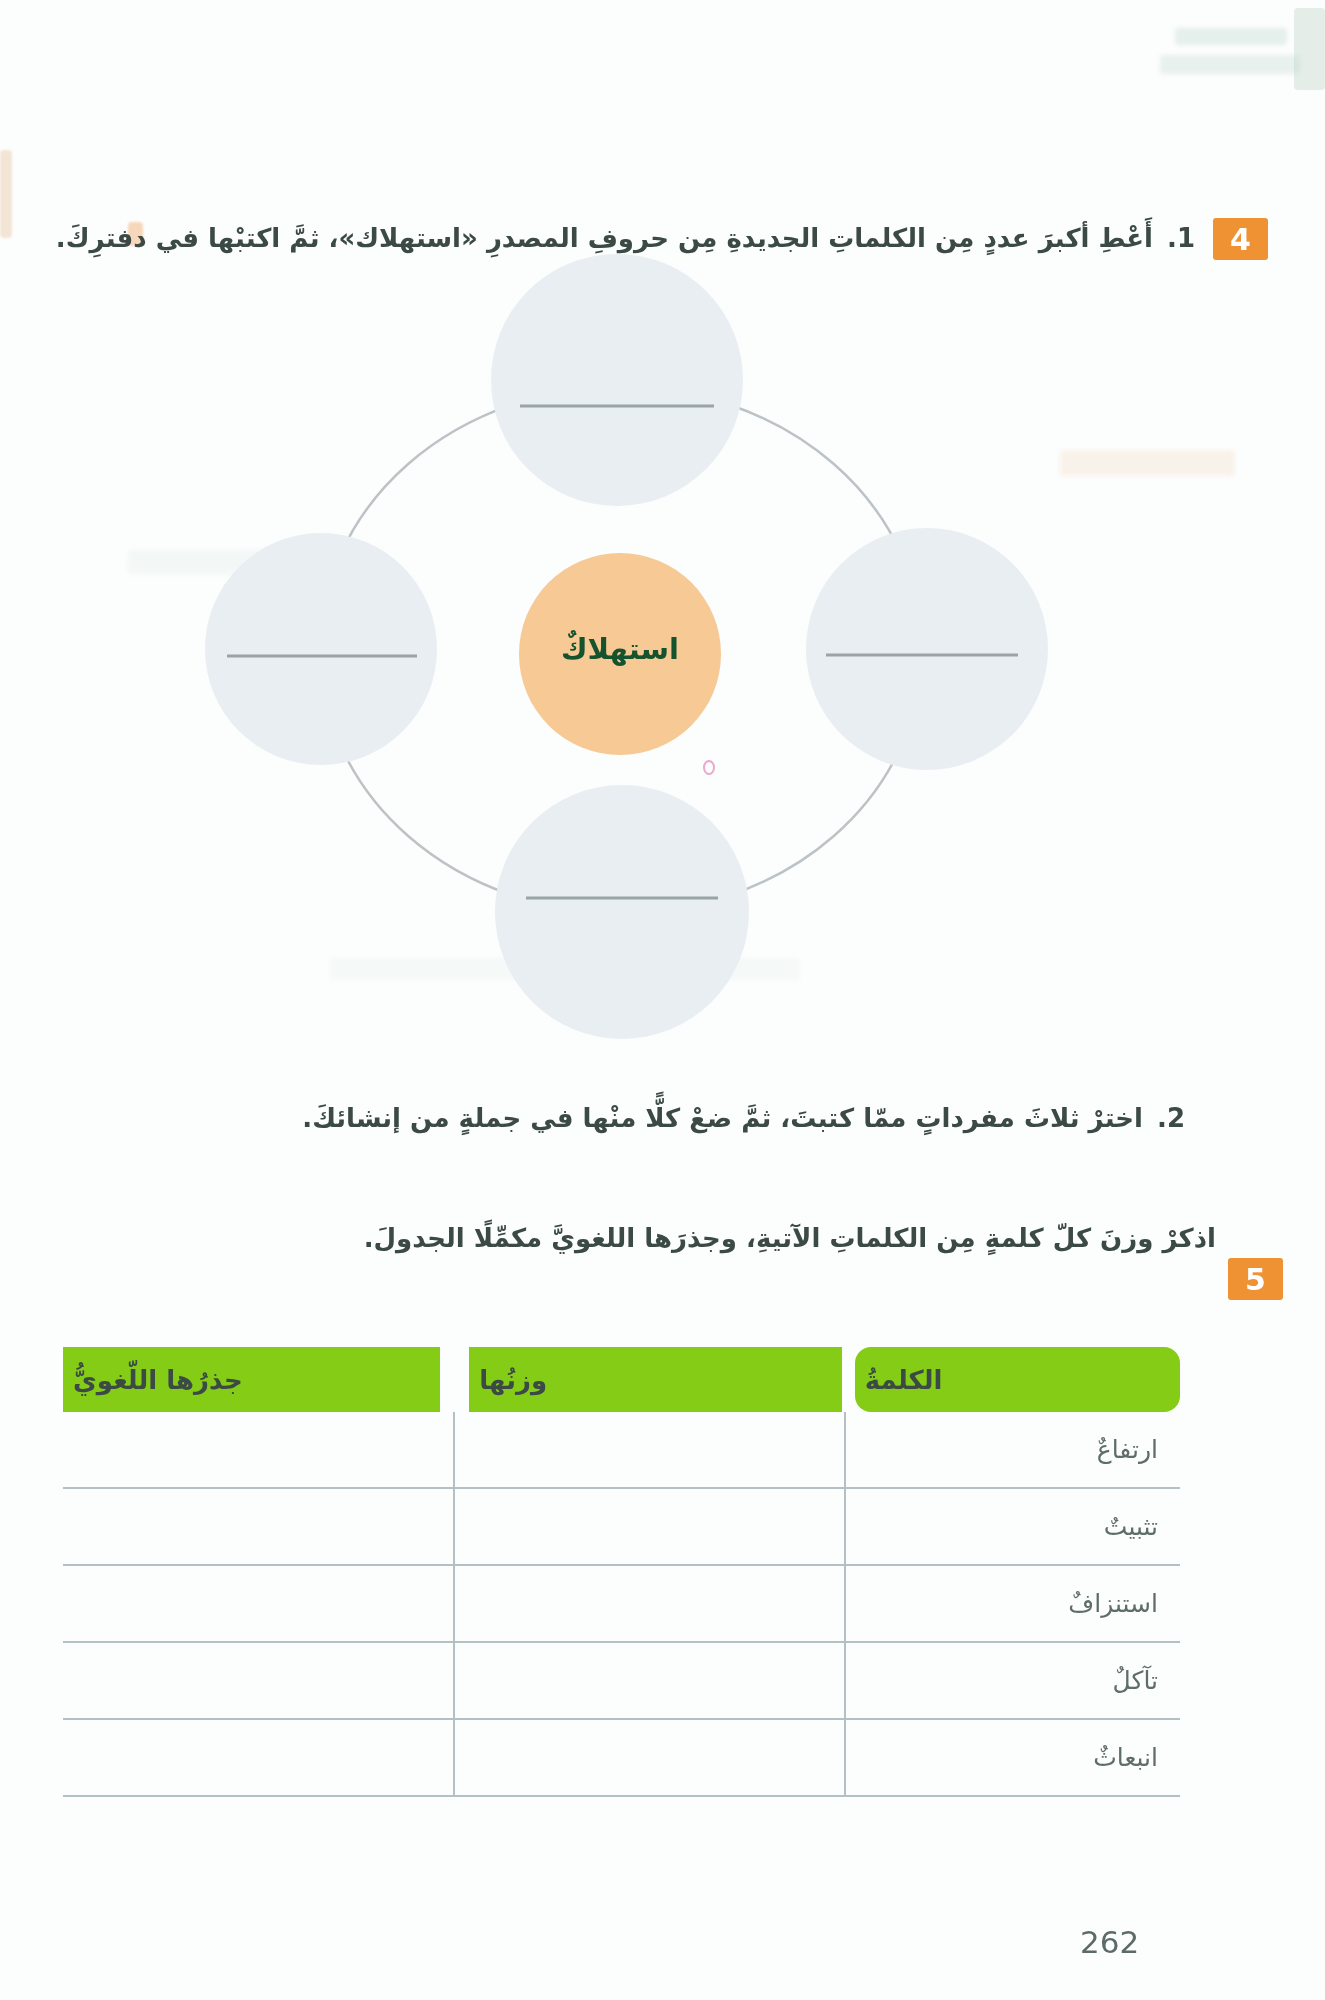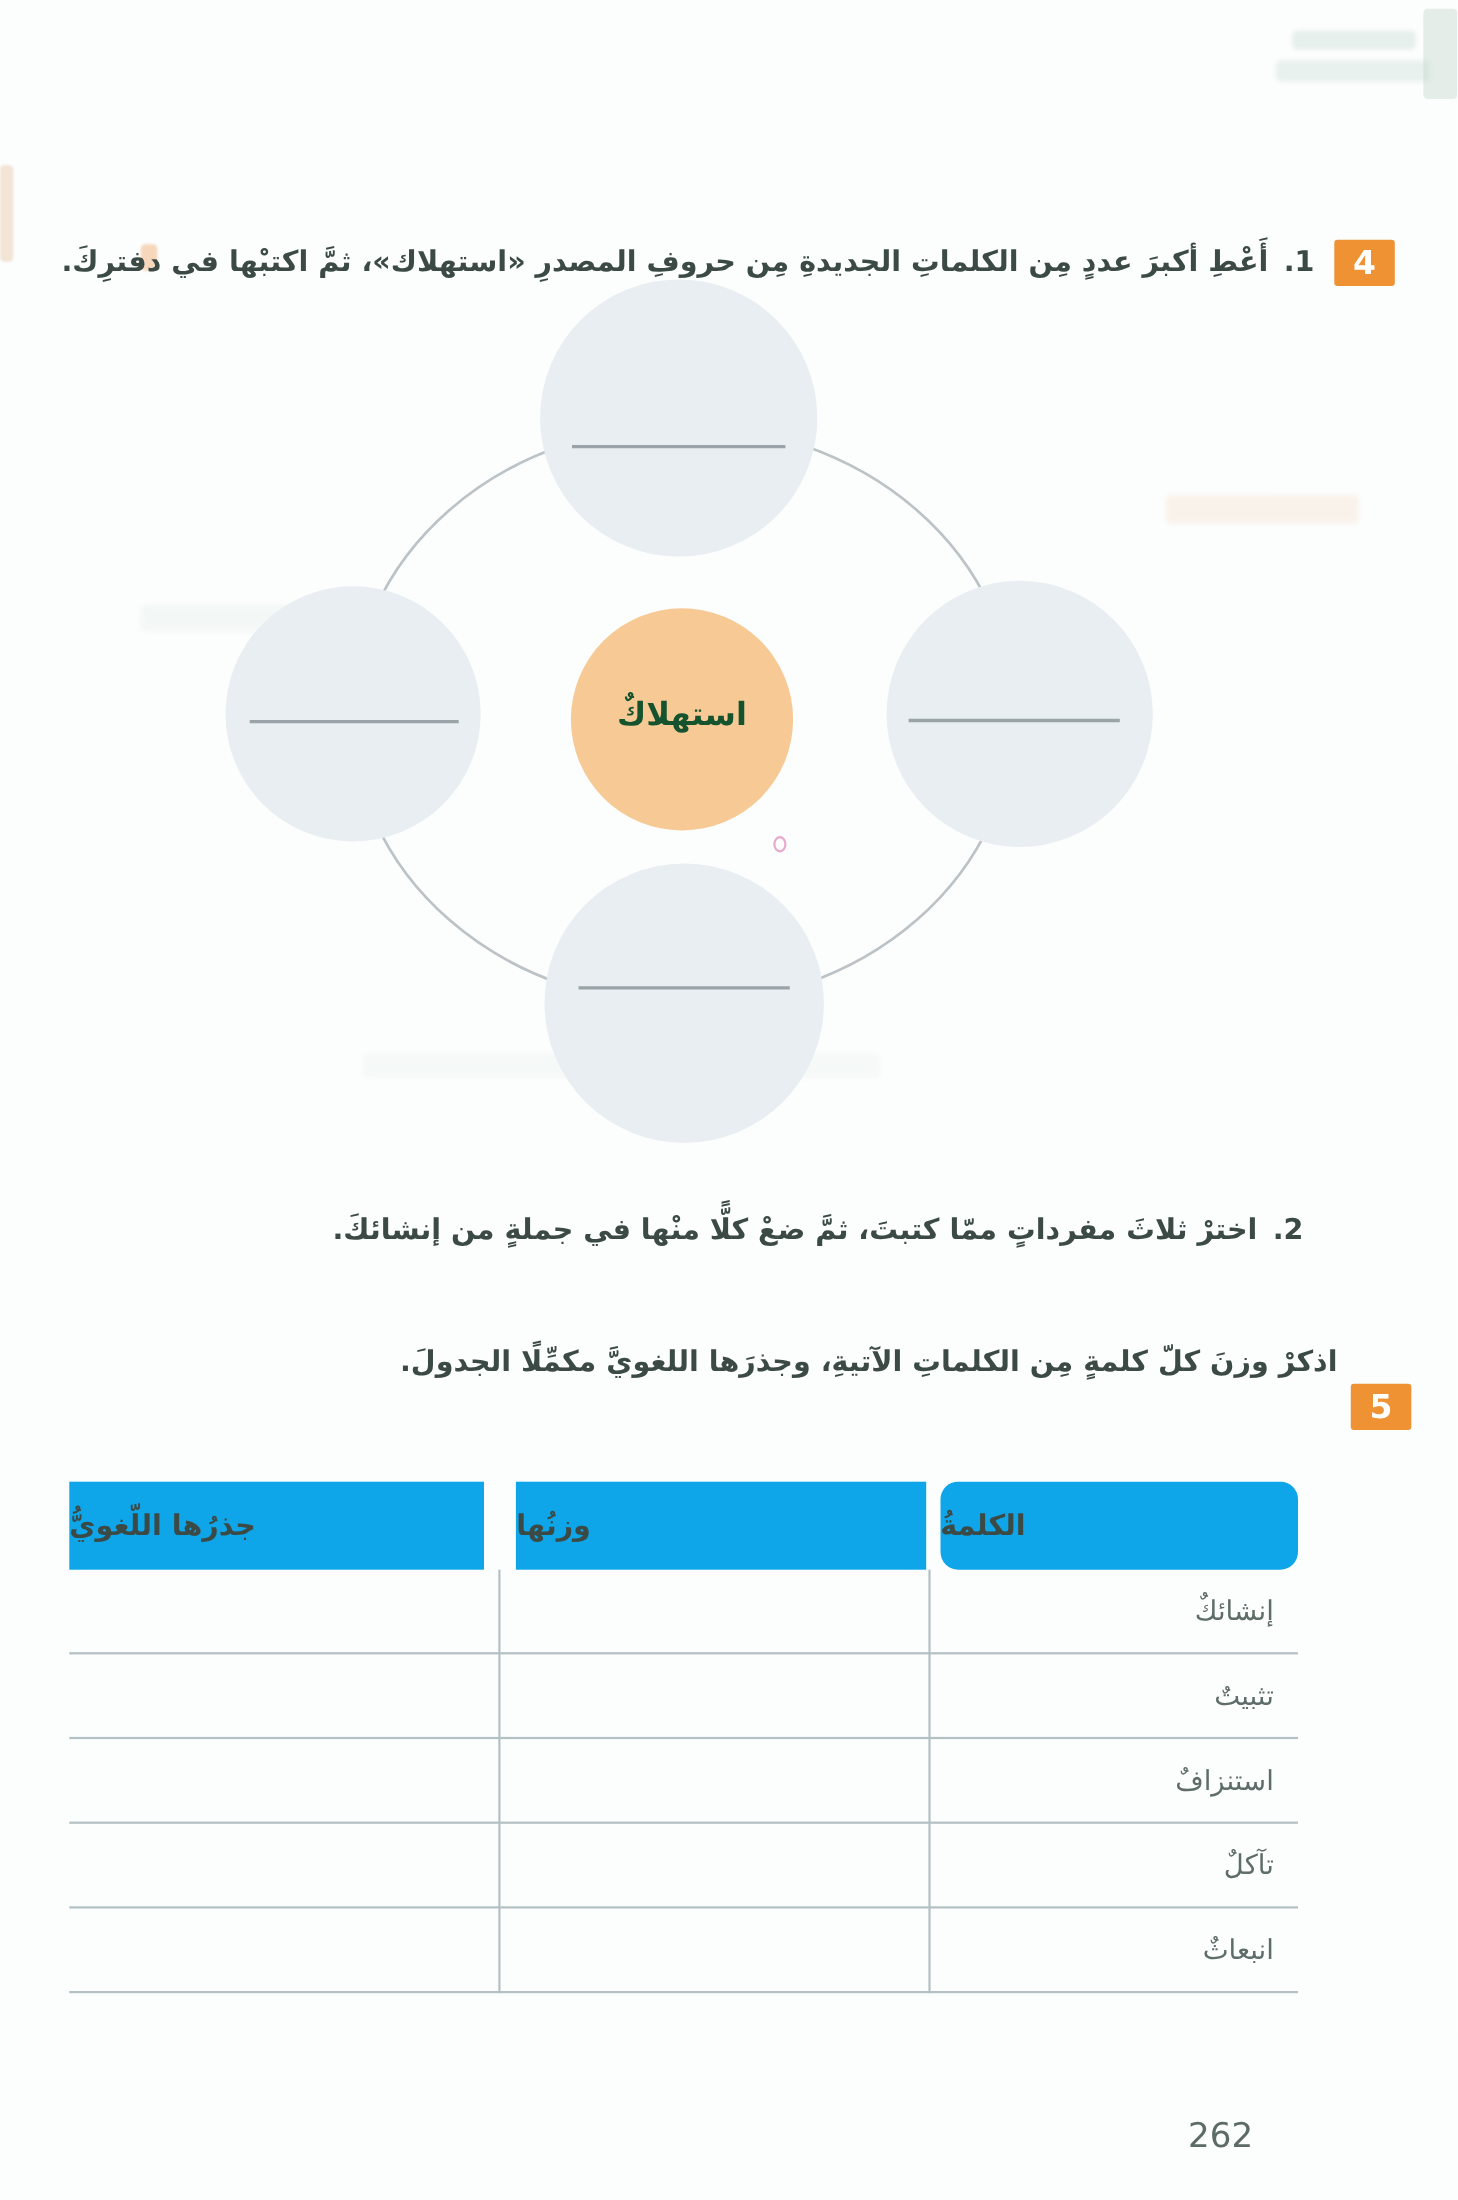--- a/index.html
+++ b/index.html
@@ -48,22 +48,22 @@
   .diagram-svg { position:absolute; left:0; top:0; width:1325px; height:1100px; }
   .center-label {
     position:absolute; left:520px; top:632px; width:200px;
     text-align:center; font-weight:bold; font-size:29px; color:#14532d;
   }
 
   
   .wtable { position:absolute; left:63px; top:1347px; width:1117px; }
   .thead { display:flex; direction:rtl; gap:13px; }
   .thead .hcell {
-    height:80px; background:#0ea5e9; display:flex; align-items:center;
-    justify-content:flex-end; padding-left:0;
+    height:65px; background:#84cc16; display:flex; align-items:center;
+    justify-content:flex-end; padding-left:10px;
     font-weight:bold; font-size:26px; color:#3c4a46; direction:rtl;
   }
   .hcell.c-word { width:330px; padding-right:32px;border-radius:16px; }
   .hcell.c-wazn { width:378px; padding-right:22px;margin-left:16px; }
   .hcell.c-root { width:383px; padding-right:28px; }
   .tbody { position:relative; }
   .trow {
     height:77px; border-bottom:2px solid #b3c0c4;
     display:flex; direction:rtl; align-items:center;
   }
@@ -129,21 +129,21 @@
   <div class="instr ex5-t" dir="rtl">اذكرْ وزنَ كلّ كلمةٍ مِن الكلماتِ الآتيةِ، وجذرَها اللغويَّ مكمِّلًا الجدولَ.</div>
 
   <div class="wtable">
     <div class="thead">
       <div class="hcell c-word">الكلمةُ</div>
       <div class="hcell c-wazn">وزنُها</div>
       <div class="hcell c-root">جذرُها اللّغويُّ</div>
     </div>
     <div class="tbody">
       <div class="trow">
-        <div class="word">إنشائكٌ</div>
+        <div class="word">ارتفاعٌ</div>
       </div>
       <div class="trow">
         <div class="word">تثبيتٌ</div>
       </div>
       <div class="trow">
         <div class="word">استنزافٌ</div>
       </div>
       <div class="trow">
         <div class="word">تآكلٌ</div>
       </div>

